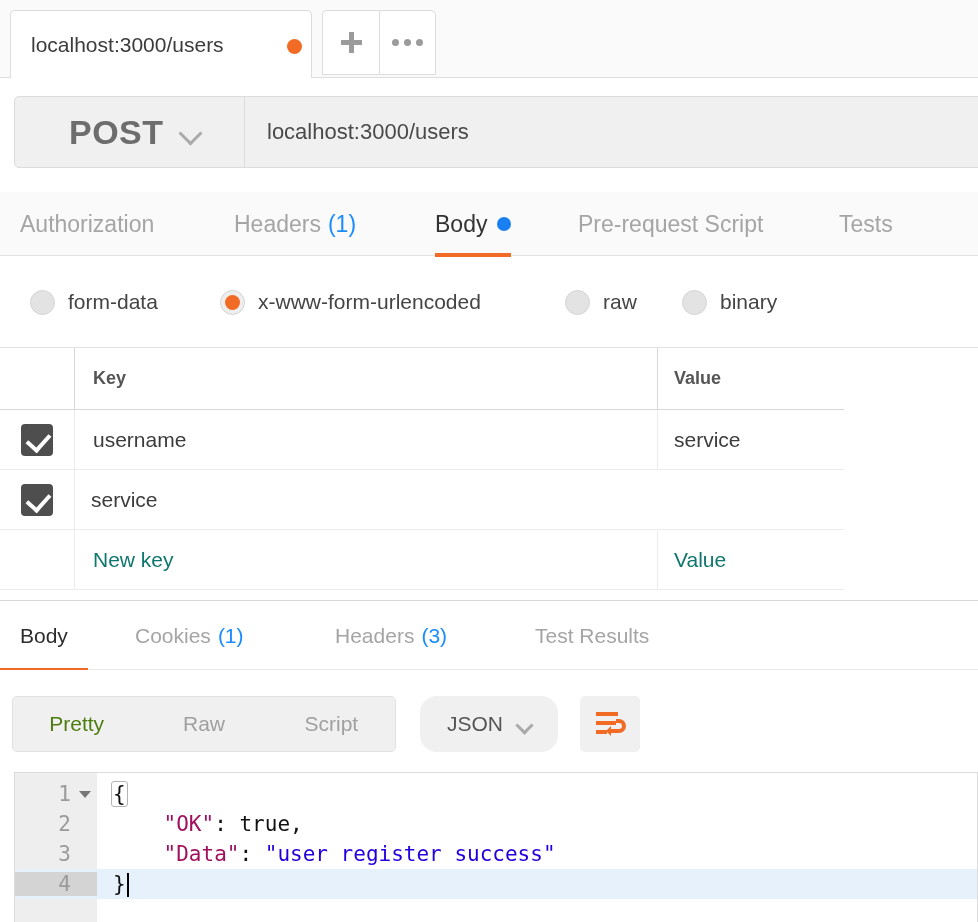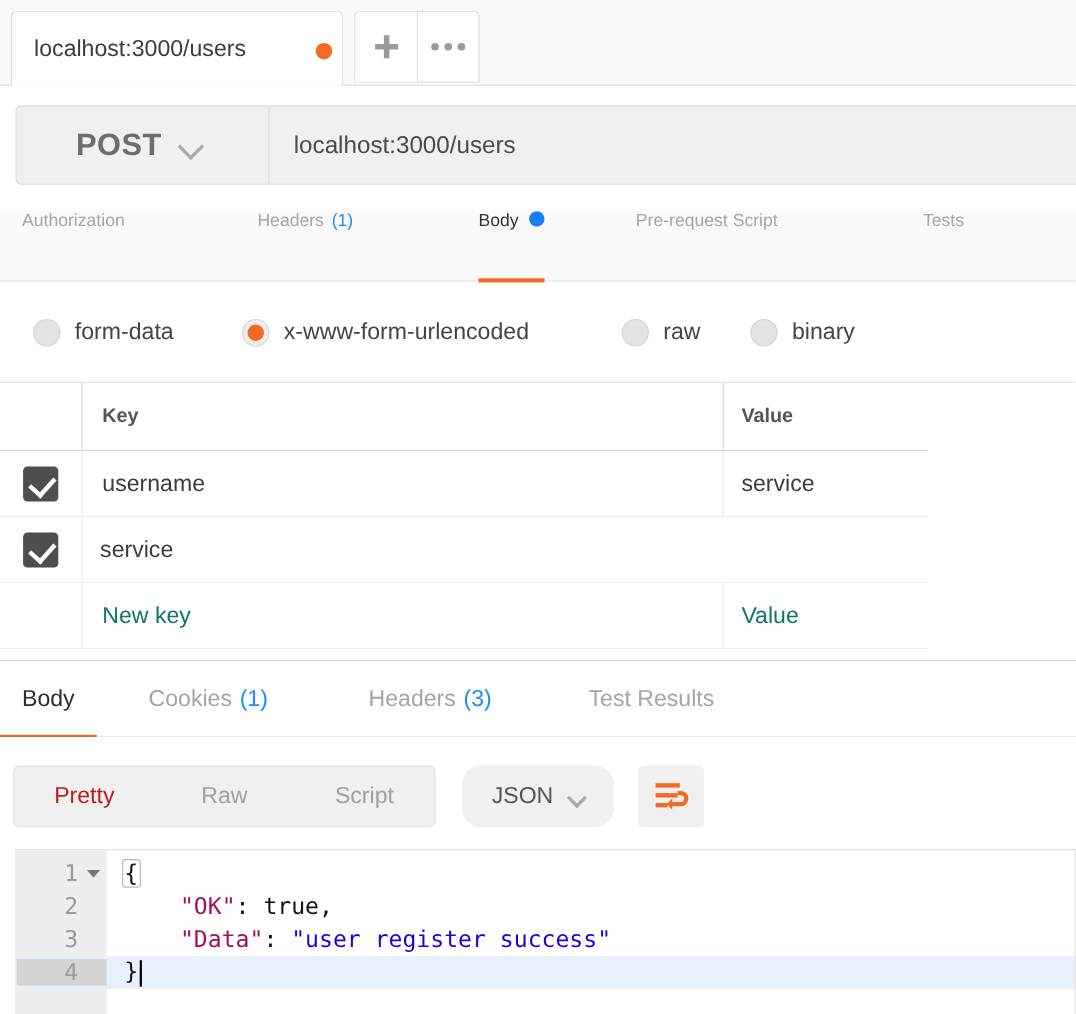--- a/index.html
+++ b/index.html
@@ -65,21 +65,21 @@
     border-radius: 5px;
     display: flex; align-items: stretch;
   }
   .method-box {
     width: 230px; height: 100%;
     border-right: 1px solid #dcdcdc;
     display: flex; align-items: center;
   }
   .method-label {
     margin-left: 54px;
-    font-size: 28px; font-weight: bold; color: #6d6d6d;
+    font-size: 34px; font-weight: bold; color: #6d6d6d;
     letter-spacing: 0.5px;
   }
   .method-caret {
     margin-left: 18px; margin-top: 3px;
     width: 17px; height: 17px;
     border-right: 3px solid #aaaaaa;
     border-bottom: 3px solid #aaaaaa;
     transform: rotate(45deg);
   }
   .url-value {
@@ -90,22 +90,22 @@
   }
 
   
   .reqtabs {
     position: absolute; left: 0; top: 192px; width: 978px; height: 64px;
     background: #fafafa;
     border-bottom: 1px solid #e2e2e2;
   }
   .reqtab {
     position: absolute; top: 0; height: 64px;
-    display: flex; align-items: flex-start;
-    font-size: 16px;
+    display: flex; align-items: center;
+    font-size: 23px;
     color: #a5a5a5;
     white-space: nowrap;
   }
   .reqtab.active { color: #333333; }
   .reqtab .count { color: #1a8cff; margin-left: 7px; }
   .reqtab .bluedot {
     width: 14px; height: 14px; border-radius: 50%;
     background: #1a7ff0; margin-left: 10px;
   }
   .reqtab-underline {
@@ -215,21 +215,21 @@
   .seg {
     position: absolute; left: 12px; top: 26px;
     width: 384px; height: 56px;
     background: #f0f0f0; border: 1px solid #e2e2e2; border-radius: 5px;
     display: flex; align-items: center;
   }
   .seg-item {
     flex: 1; text-align: center;
     font-size: 21px; color: #a0a0a0;
   }
-  .seg-item.active { color: #b91c1c; }
+  .seg-item.active { color: #4d7c0f; }
   .fmt-dd {
     position: absolute; left: 420px; top: 26px;
     width: 138px; height: 56px;
     background: #f0f0f0; border-radius: 17px;
     display: flex; align-items: center; justify-content: center; text-align: right;
   }
   .fmt-label { font-size: 21px; color: #555555; }
   .fmt-caret {
     margin-left: 15px; margin-top: 2px;
     width: 13px; height: 13px;

